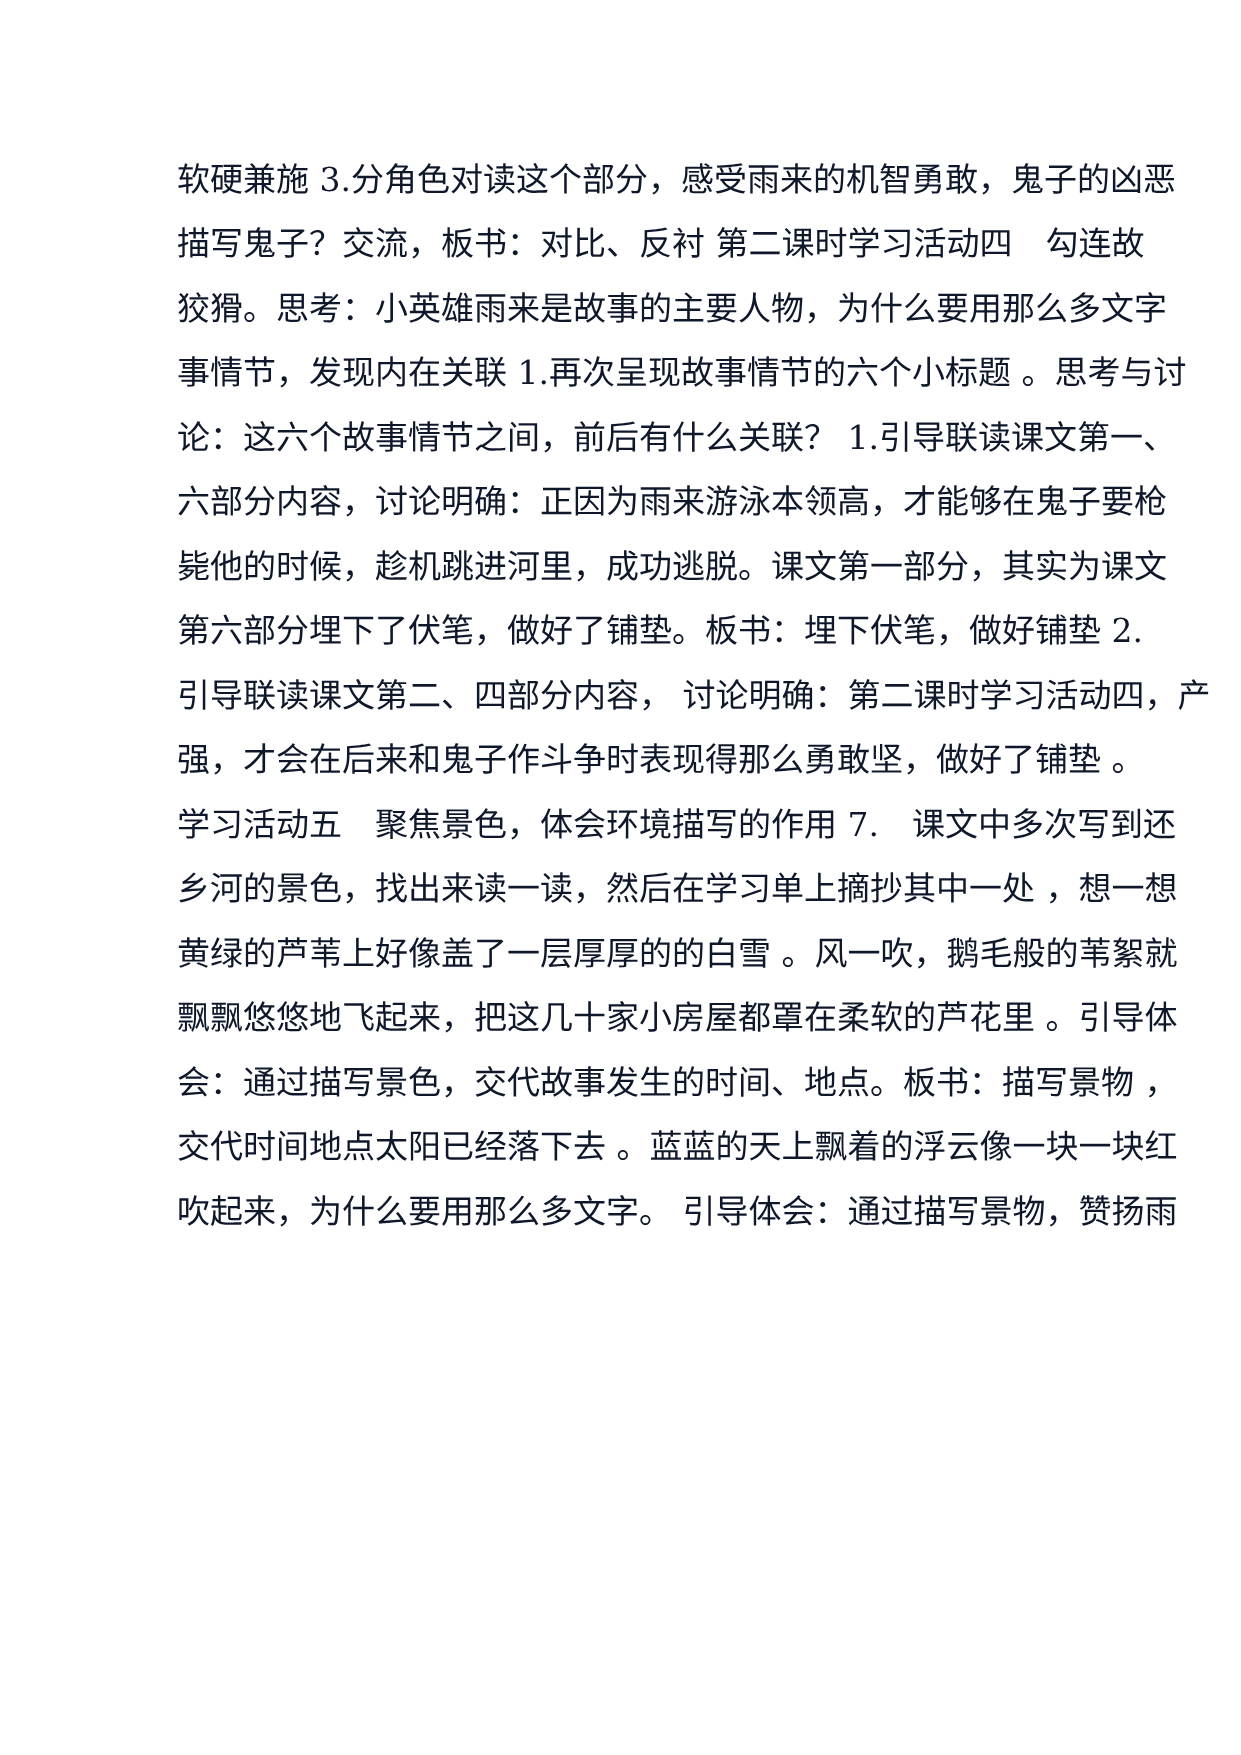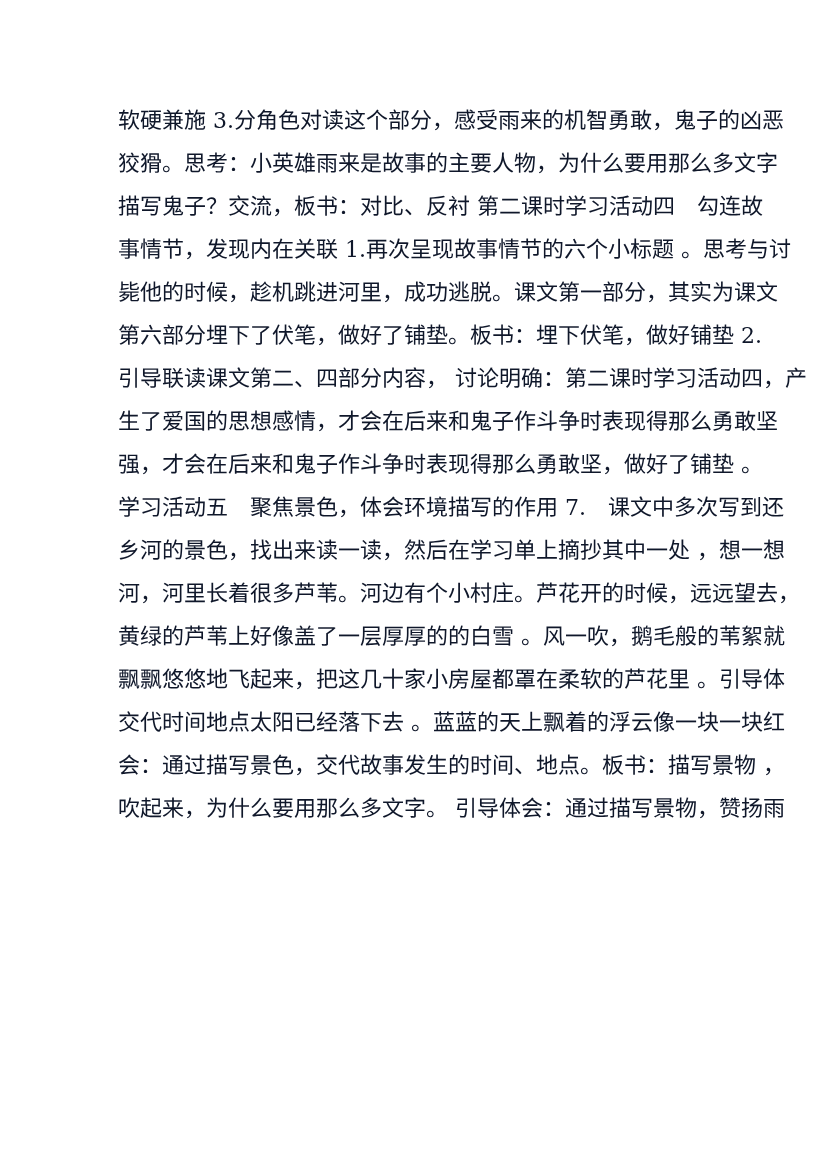--- a/index.html
+++ b/index.html
@@ -38,30 +38,30 @@
     white-space: nowrap;
     overflow: visible;
   }
 </style>
 </head>
 <body>
 
 <div class="page">
   <div class="doc-text">
     <div class="text-line">软硬兼施 3.分角色对读这个部分，感受雨来的机智勇敢，鬼子的凶恶</div>
+    <div class="text-line">描写鬼子？交流，板书：对比、反衬 第二课时学习活动四　勾连故</div>
     <div class="text-line">狡猾。思考：小英雄雨来是故事的主要人物，为什么要用那么多文字</div>
-    <div class="text-line">描写鬼子？交流，板书：对比、反衬 第二课时学习活动四　勾连故</div>
     <div class="text-line">事情节，发现内在关联 1.再次呈现故事情节的六个小标题 。思考与讨</div>
+    <div class="text-line">论：这六个故事情节之间，前后有什么关联？ 1.引导联读课文第一、</div>
+    <div class="text-line">六部分内容，讨论明确：正因为雨来游泳本领高，才能够在鬼子要枪</div>
     <div class="text-line">毙他的时候，趁机跳进河里，成功逃脱。课文第一部分，其实为课文</div>
     <div class="text-line">第六部分埋下了伏笔，做好了铺垫。板书：埋下伏笔，做好铺垫 2.</div>
     <div class="text-line">引导联读课文第二、四部分内容， 讨论明确：第二课时学习活动四，产</div>
-    <div class="text-line">生了爱国的思想感情，才会在后来和鬼子作斗争时表现得那么勇敢坚</div>
     <div class="text-line">强，才会在后来和鬼子作斗争时表现得那么勇敢坚，做好了铺垫 。</div>
     <div class="text-line">学习活动五　聚焦景色，体会环境描写的作用 7.　课文中多次写到还</div>
     <div class="text-line">乡河的景色，找出来读一读，然后在学习单上摘抄其中一处 ，想一想</div>
-    <div class="text-line">河，河里长着很多芦苇。河边有个小村庄。芦花开的时候，远远望去，</div>
     <div class="text-line">黄绿的芦苇上好像盖了一层厚厚的的白雪 。风一吹，鹅毛般的苇絮就</div>
     <div class="text-line">飘飘悠悠地飞起来，把这几十家小房屋都罩在柔软的芦花里 。引导体</div>
+    <div class="text-line">会：通过描写景色，交代故事发生的时间、地点。板书：描写景物 ，</div>
     <div class="text-line">交代时间地点太阳已经落下去 。蓝蓝的天上飘着的浮云像一块一块红</div>
-    <div class="text-line">会：通过描写景色，交代故事发生的时间、地点。板书：描写景物 ，</div>
     <div class="text-line">吹起来，为什么要用那么多文字。 引导体会：通过描写景物，赞扬雨</div>
   </div>
 </div>
 
 </body></html>

